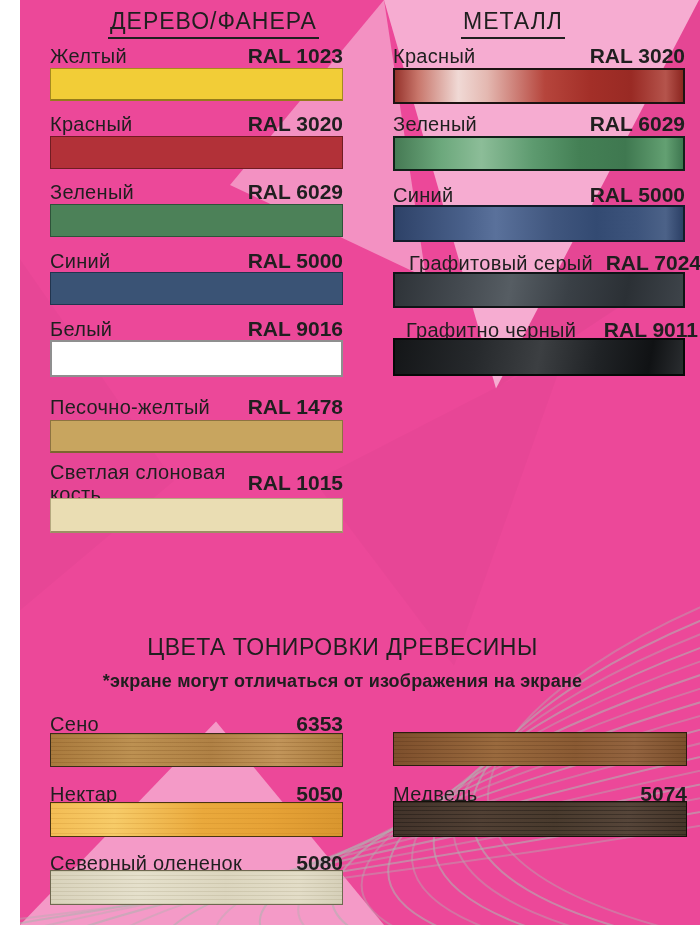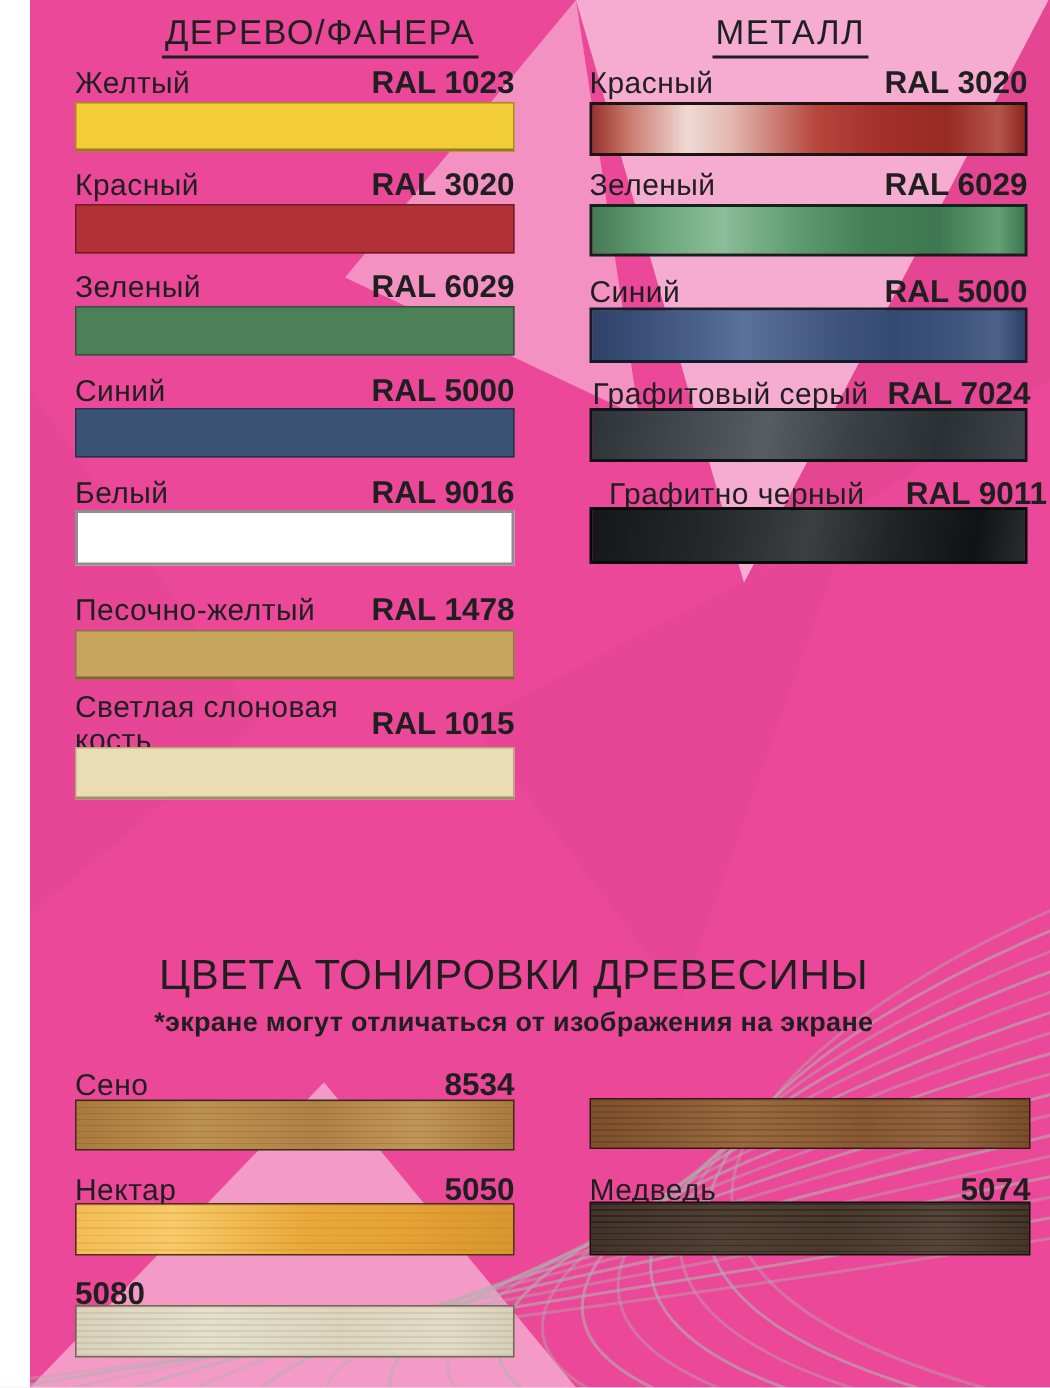--- a/index.html
+++ b/index.html
@@ -63,21 +63,21 @@
       linear-gradient(92deg,#d9d3bc 0%,#e5e0cc 30%,#dcd6bf 60%,#e3ddc8 85%,#d6d0b9 100%);}
   .sw-t3{border:1px solid #2c1c0e;background:
       repeating-linear-gradient(180deg,rgba(60,30,8,.2) 0 1px,rgba(255,255,255,0) 1px 4px),
       linear-gradient(94deg,#7d4f2c 0%,#9a6a3e 35%,#8a5a33 62%,#936440 82%,#7a4e2b 100%);}
   .sw-t4{border:1px solid #17100a;background:
       repeating-linear-gradient(180deg,rgba(0,0,0,.28) 0 1px,rgba(255,255,255,0) 1px 4px),
       linear-gradient(94deg,#42332a 0%,#514034 30%,#493a2d 55%,#564539 80%,#453529 100%);}
 
   .main-title{
     position:absolute;left:0;top:634;width:645px;text-align:center;
-    font-size:28px;letter-spacing:.5px;white-space:nowrap;
+    font-size:23px;letter-spacing:.5px;white-space:nowrap;
   }
   .main-sub{
     position:absolute;left:0;top:671px;width:645px;text-align:center;
     font-size:18px;font-weight:600;letter-spacing:.2px;white-space:nowrap;
   }
 </style>
 </head>
 <body>
 
 <div class="page">
@@ -105,21 +105,21 @@
     <path d="M702,766 C472,816 190,884 106,928"></path>
     <path d="M702,780 C468,828 180,888 61,928"></path>
     <path d="M702,794 C464,840 170,892 16,928"></path>
     <path d="M702,808 C460,852 160,896 -29,928"></path>
     <path d="M702,822 C456,864 150,900 -74,928"></path>
   </svg>
 
   <div class="content">
 
     <div class="col-header" style="left:88px;top:8px;">ДЕРЕВО/ФАНЕРА</div>
-    <div class="col-header" style="left:455px;top:8px;">МЕТАЛЛ</div>
+    <div class="col-header" style="left:441px;top:8px;">МЕТАЛЛ</div>
 
     <div class="row" style="left:30px;top:44px;width:293px;">
       <span class="lbl">Желтый</span>
       <span class="code">RAL 1023</span>
     </div>
     <div class="swatch sw-w0" style="left:30px;top:68px;width:293px;height:33px;"></div>
 
     <div class="row" style="left:30px;top:112px;width:293px;">
       <span class="lbl">Красный</span>
       <span class="code">RAL 3020</span>
@@ -167,48 +167,49 @@
       <span class="code">RAL 6029</span>
     </div>
     <div class="swatch sw-m1" style="left:373px;top:136px;width:292px;height:35px;"></div>
 
     <div class="row" style="left:373px;top:183px;width:292px;">
       <span class="lbl">Синий</span>
       <span class="code">RAL 5000</span>
     </div>
     <div class="swatch sw-m2" style="left:373px;top:205px;width:292px;height:37px;"></div>
 
-    <div class="row" style="left:375px;top:251px;width:292px;">
+    <div class="row" style="left:389px;top:251px;width:292px;">
       <span class="lbl">Графитовый серый</span>
       <span class="code">RAL 7024</span>
     </div>
     <div class="swatch sw-m3" style="left:373px;top:272px;width:292px;height:36px;"></div>
 
     <div class="row" style="left:386px;top:318px;width:292px;">
       <span class="lbl">Графитно черный</span>
       <span class="code">RAL 9011</span>
     </div>
     <div class="swatch sw-m4" style="left:373px;top:338px;width:292px;height:38px;"></div>
 
     <div class="main-title" style="top:634px;">ЦВЕТА ТОНИРОВКИ ДРЕВЕСИНЫ</div>
     <div class="main-sub">*экране могут отличаться от изображения на экране</div>
 
     <div class="row" style="left:30px;top:712px;width:293px;">
       <span class="lbl">Сено</span>
-      <span class="code">8534</span>
+      <span class="code">6353</span>
     </div>
     <div class="swatch sw-t0" style="left:30px;top:733px;width:293px;height:34px;"></div>
 
     <div class="row" style="left:30px;top:782px;width:293px;">
       <span class="lbl">Нектар</span>
       <span class="code">5050</span>
     </div>
     <div class="swatch sw-t1" style="left:30px;top:802px;width:293px;height:35px;"></div>
 
     <div class="row" style="left:30px;top:851px;width:293px;">
+      <span class="lbl">Северный олененок</span>
       <span class="code">5080</span>
     </div>
     <div class="swatch sw-t2" style="left:30px;top:870px;width:293px;height:35px;"></div>
 
     <div class="swatch sw-t3" style="left:373px;top:732px;width:294px;height:34px;"></div>
 
     <div class="row" style="left:373px;top:782px;width:294px;">
       <span class="lbl">Медведь</span>
       <span class="code">5074</span>
     </div>

